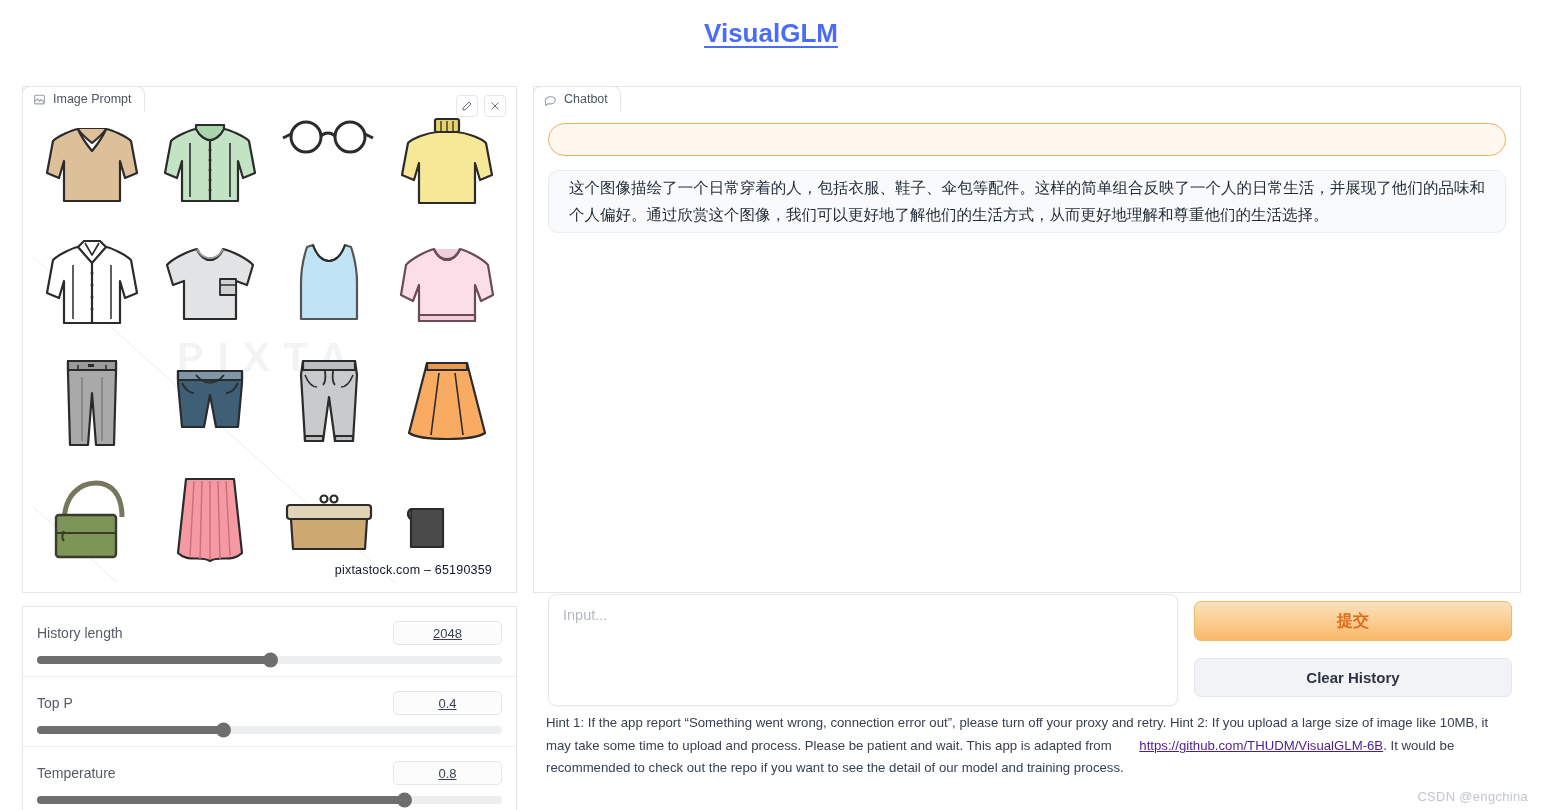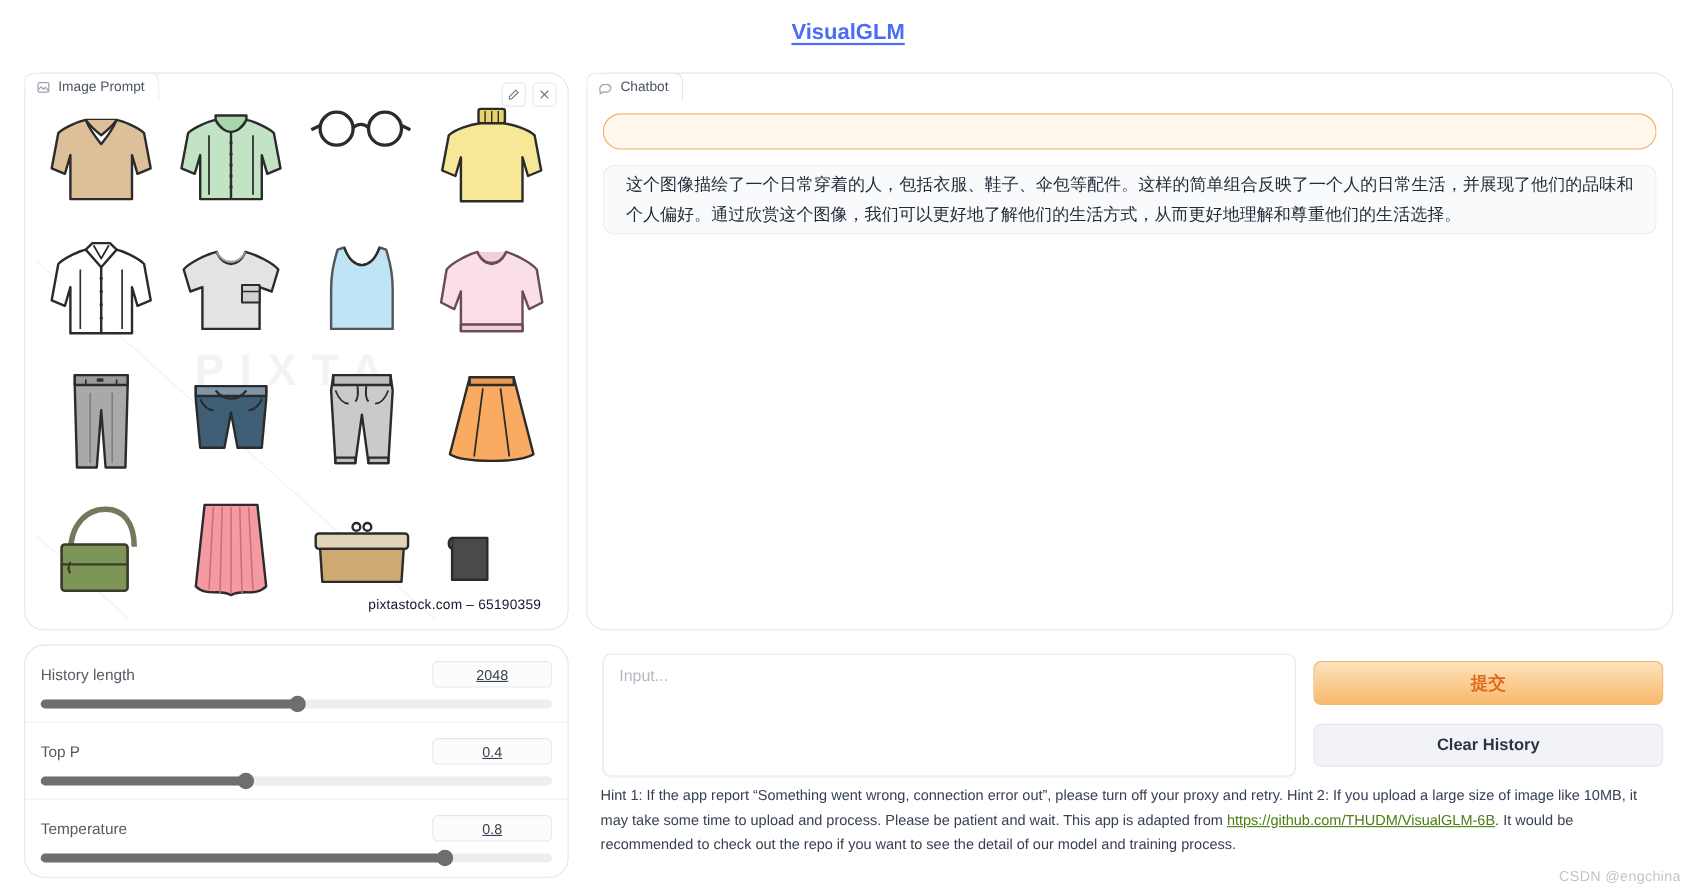--- a/index.html
+++ b/index.html
@@ -11,34 +11,35 @@
     overflow: hidden;
   }
   .app { position: relative; width: 1542px; height: 810px; }
 
   
   .title-bar {
     width: 100%; text-align: center;
     padding-top: 18px; padding-bottom: 10px;
   }
   .app-title {
-    font-size: 20px; font-weight: 700;
+    font-size: 26px; font-weight: 700;
     color: #4a6cf7;
     text-decoration: underline;
     text-underline-offset: 4px;
     letter-spacing: 0px;
     margin-top: 42px;
   }
 
   
   .panel {
     position: absolute;
     background: #ffffff;
     border: 1px solid #e3e6ea;
-    border-radius: 18px;
+    border-radius: 0;
+    margin-top: 20px;
   }
   .panel-tab {
     position: absolute;
     top: -1px; left: -1px;
     height: 26px;
     display: flex; align-items: center; gap: 7px;
     padding: 0 12px 0 10px;
     background: #ffffff;
     border: 1px solid #e3e6ea;
     border-bottom: 1px solid #ffffff;
@@ -219,21 +220,21 @@
     cursor: pointer;
   }
   .hint {
     position: absolute;
     left: 546px; top: 712px;
     width: 968px;
     font-size: 13.2px;
     line-height: 1.72;
     color: #374151;
   }
-  .hint a { color: #4d7c0f; text-decoration: underline; }
+  .hint a { color: #4c1d95; text-decoration: underline; margin-left: 24px; }
   .csdn-wm {
     position: absolute;
     right: 14px; bottom: 6px;
     font-size: 13px;
     color: #c2c6cc;
     letter-spacing: .3px;
   }
 </style>
 </head>
 <body>

